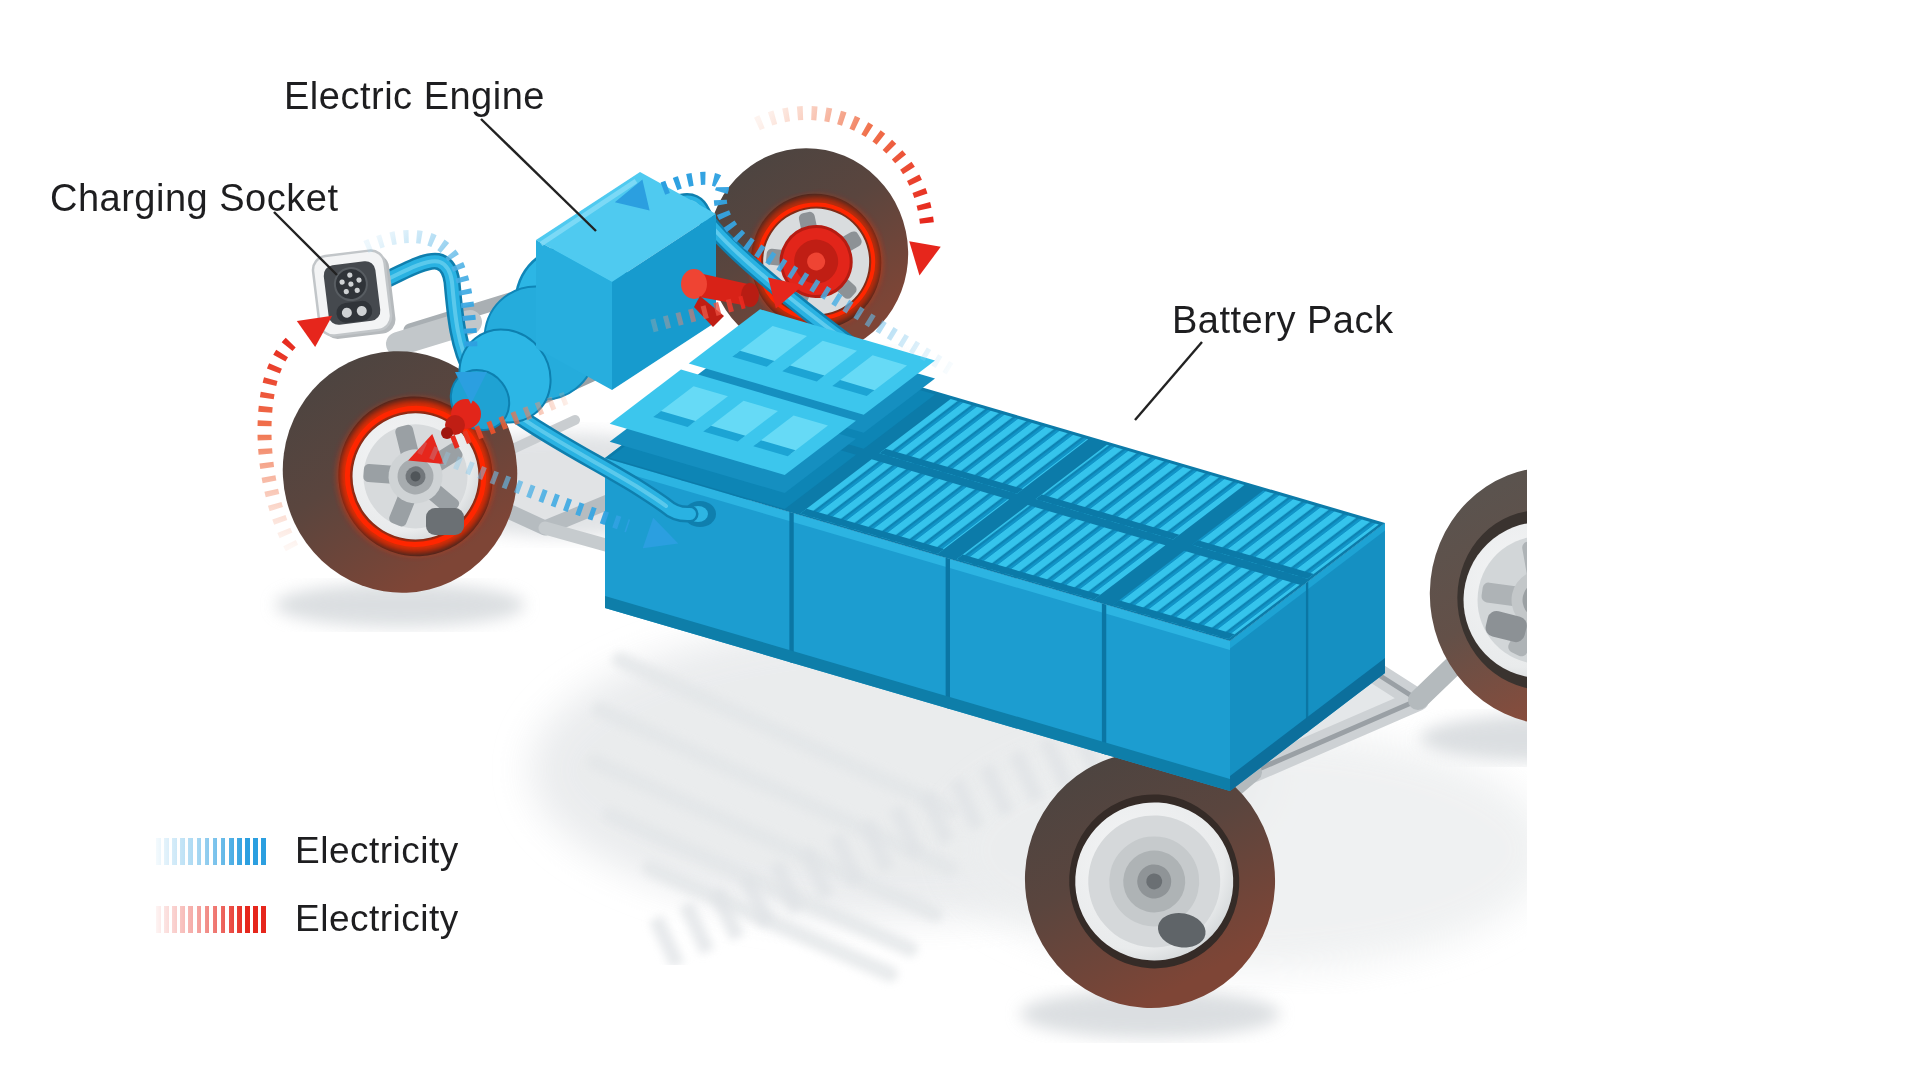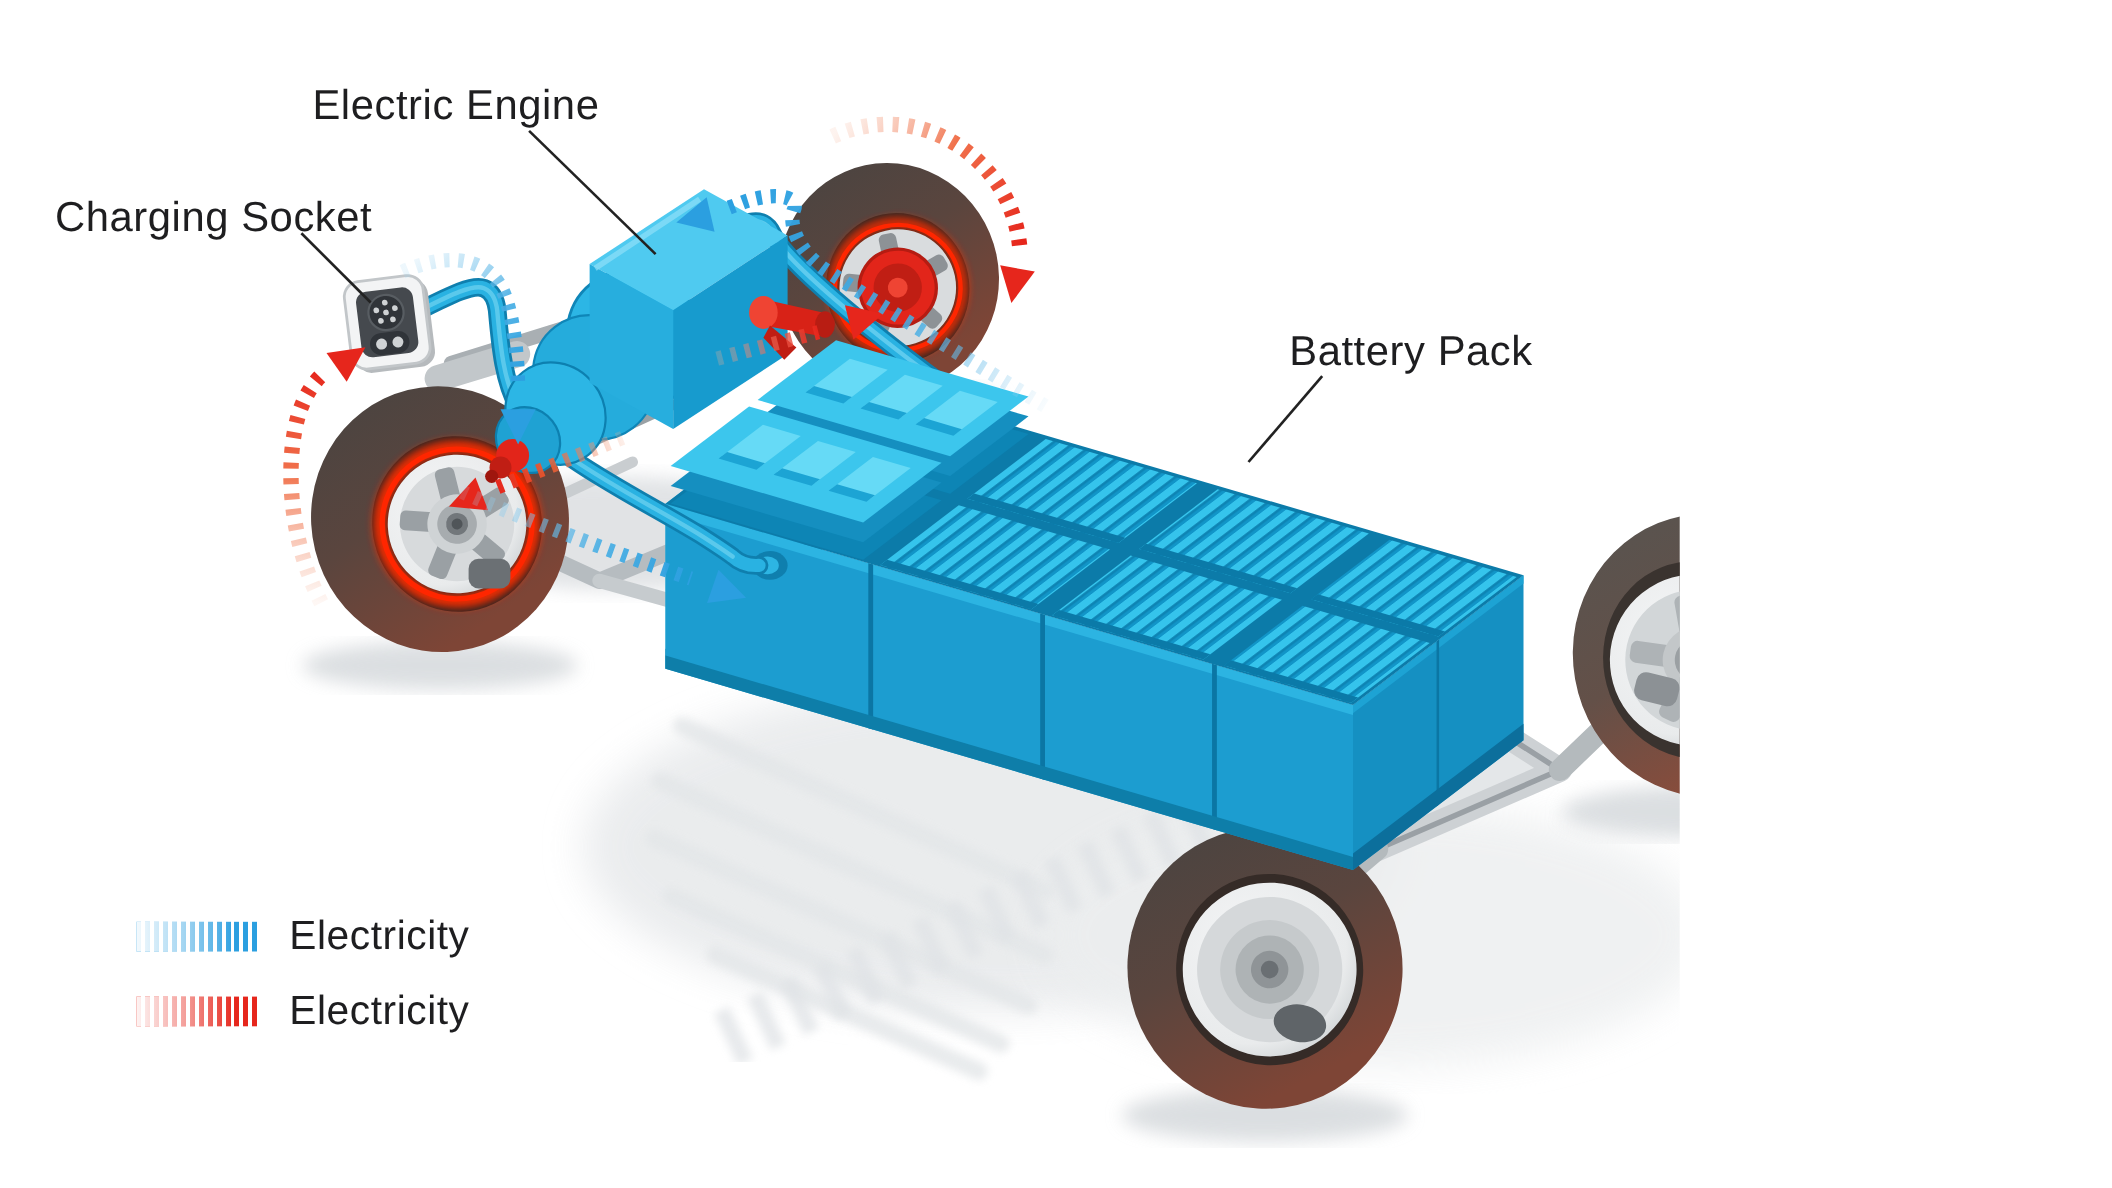--- a/index.html
+++ b/index.html
@@ -10,21 +10,21 @@
     --tire_dark:#494441; --tire_brown:#7e4536; --rim_silver:#e9ebec;
     --chassis_gray:#c2c7ca; --shadow_gray:#dde0e3; --glow_red:#ff2d00;
     --hub_red:#e2251a; --socket_body:#f3f4f5; --socket_face:#45494e;
   }
   html,body{margin:0;padding:0;background:var(--background);}
   .stage{position:relative;width:1527px;height:1080px;overflow:hidden;
          font-family:"Liberation Sans", sans-serif;background:var(--background);}
   .stage svg{position:absolute;left:0;top:0;}
   .label{position:absolute;color:var(--text);font-size:38px;font-weight:400;
          letter-spacing:.5px;line-height:1.1;white-space:nowrap;}
-  .legend{position:absolute;left:124px;top:834px;display:flex;flex-direction:column;gap:34px;}
+  .legend{position:absolute;left:156px;top:834px;display:flex;flex-direction:column;gap:34px;}
   .legend-row{display:flex;align-items:center;gap:26px;height:34px;}
   .legend-label{color:var(--text);font-size:37px;letter-spacing:.5px;white-space:nowrap;}
   .swatch{position:relative;width:113px;height:27px;flex:0 0 auto;}
   .swatch.blue{background:repeating-linear-gradient(to right,var(--electricity_blue) 0 4.6px,transparent 4.6px 8.1px);}
   .swatch.red{background:repeating-linear-gradient(to right,var(--propulsion_red) 0 4.6px,transparent 4.6px 8.1px);}
   .swatch::after{content:"";position:absolute;inset:0;
     background:linear-gradient(to right,rgba(255,255,255,.95) 0%,rgba(255,255,255,.55) 40%,rgba(255,255,255,0) 80%);}
 </style>
 </head>
 <body>

